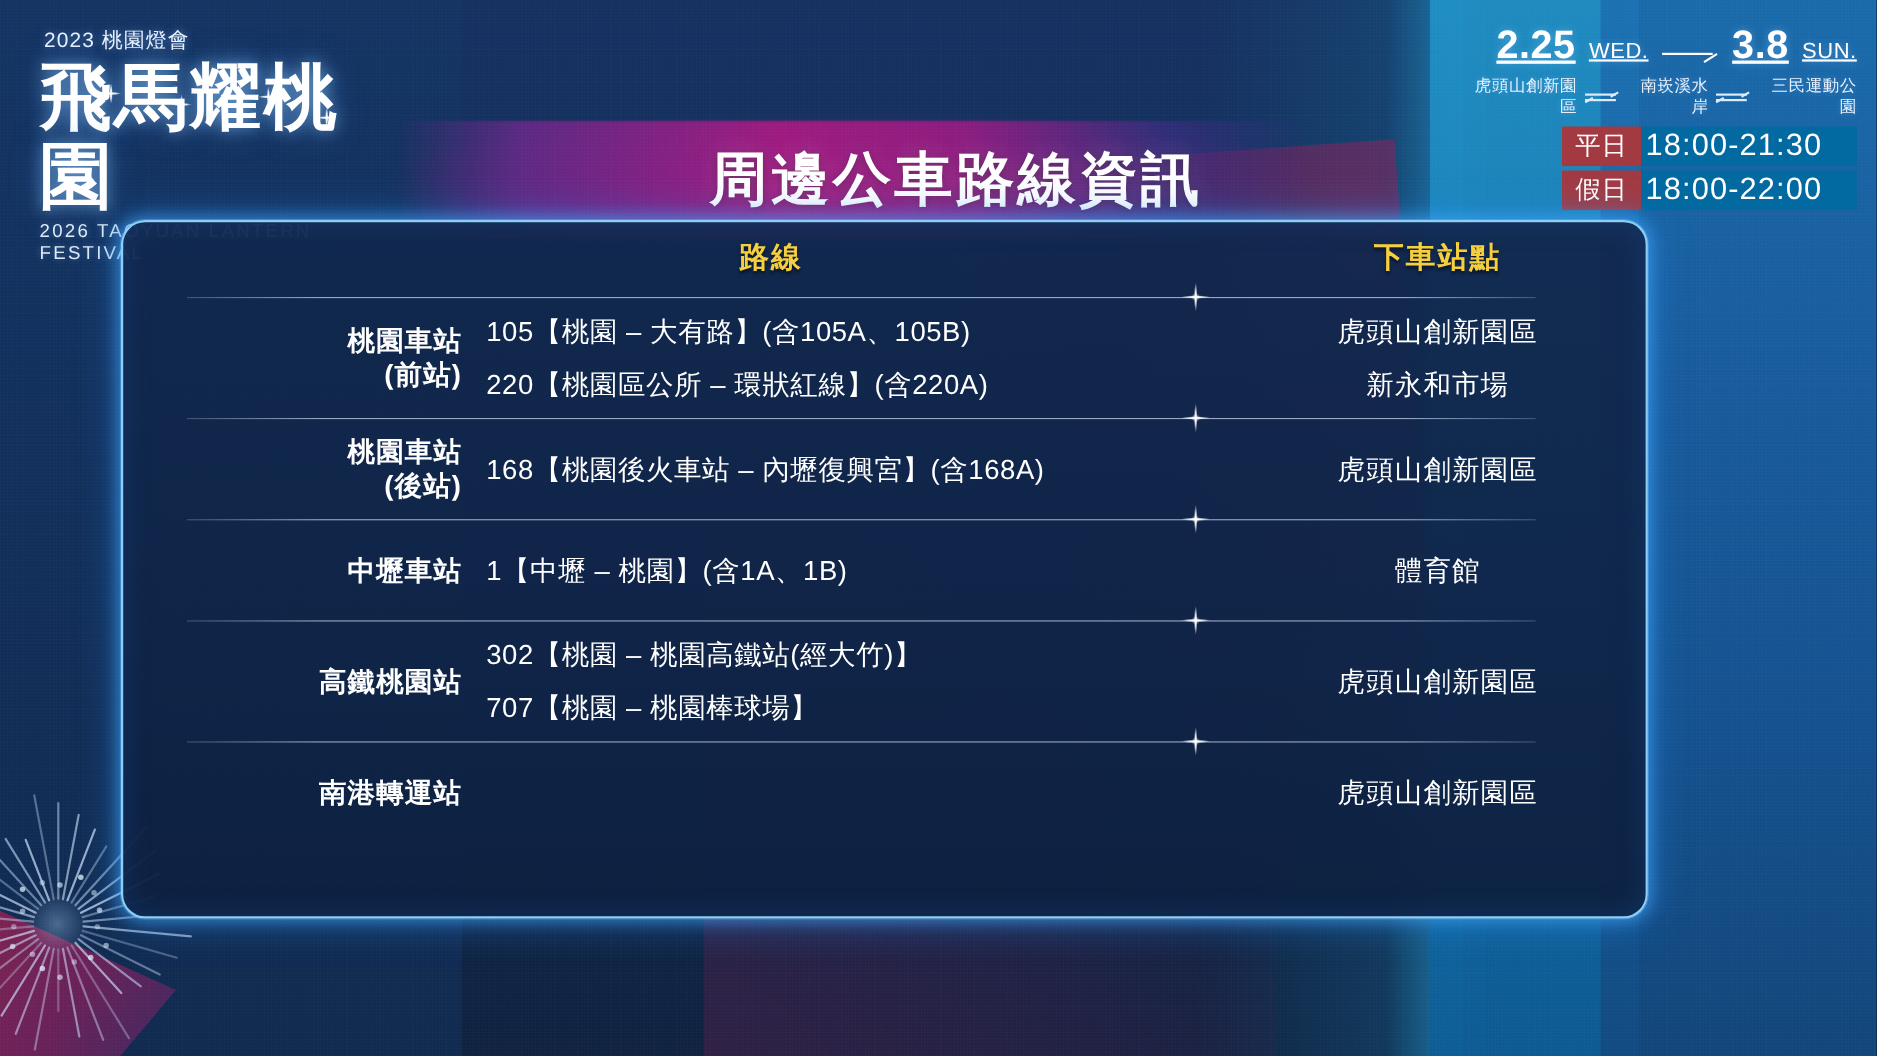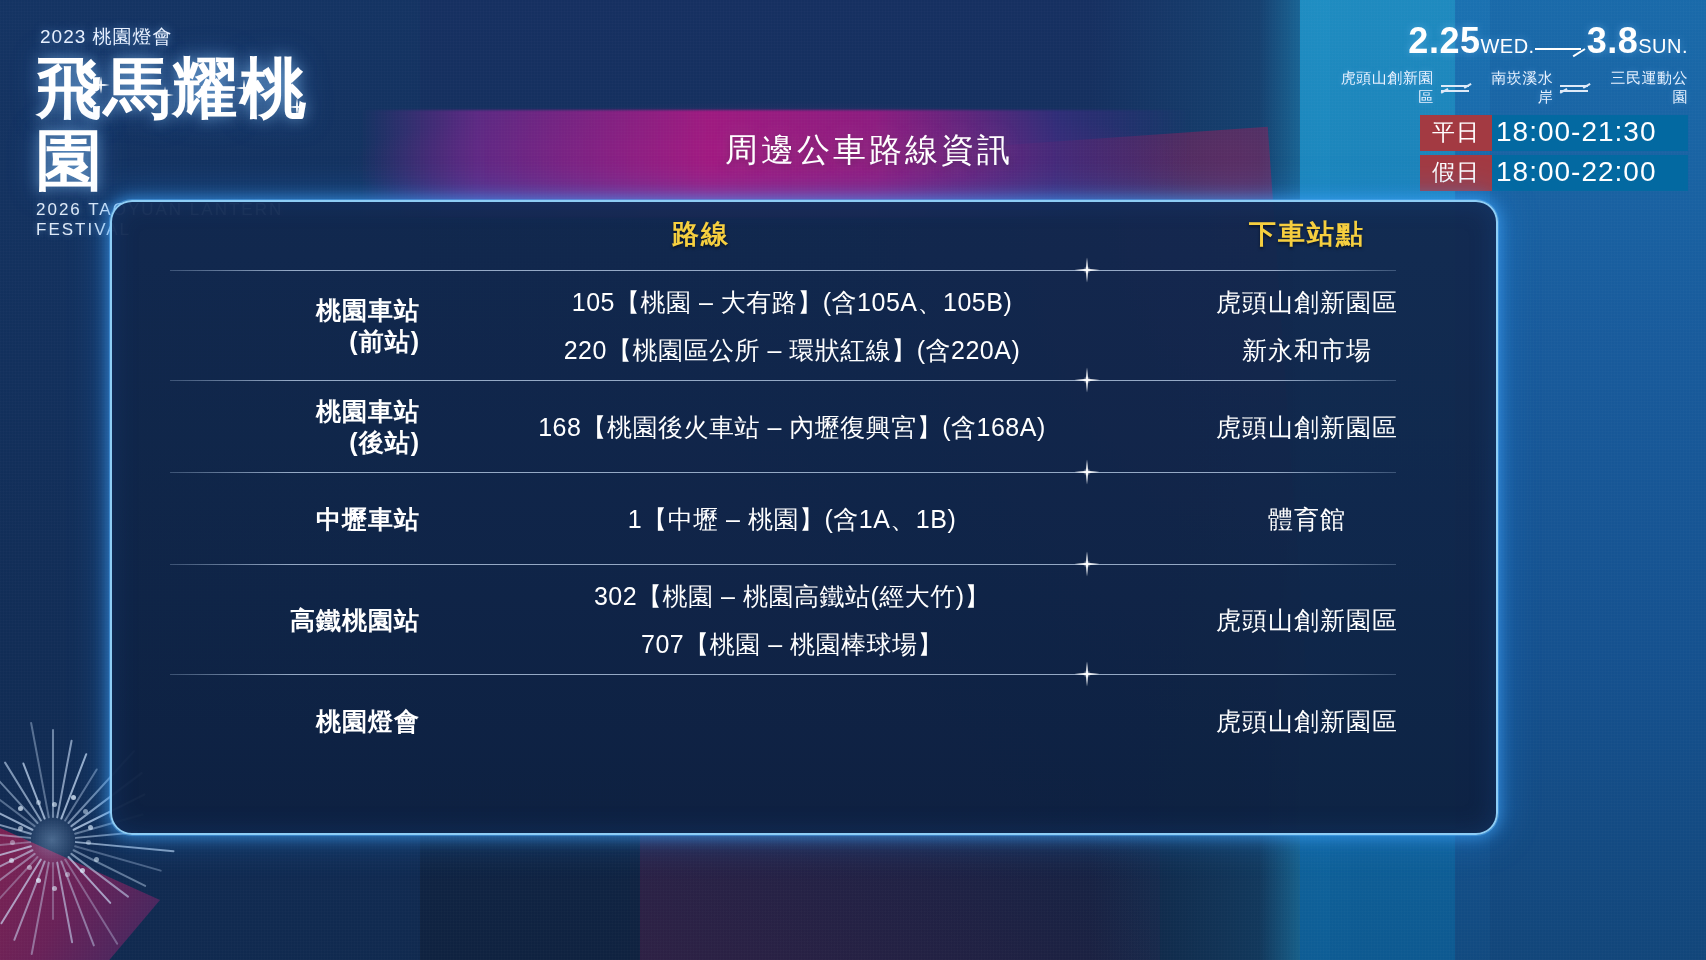--- a/index.html
+++ b/index.html
@@ -104,22 +104,23 @@
     position:absolute; pointer-events:none;
     background:
       radial-gradient(ellipse 2px 13px at 50% 50%, #fff 0%, rgba(255,255,255,.85) 35%, rgba(255,255,255,0) 72%),
       radial-gradient(ellipse 13px 2px at 50% 50%, #fff 0%, rgba(255,255,255,.85) 35%, rgba(255,255,255,0) 72%);
   }
 
   
   .hdr-right { position:absolute; right:18px; top:22px; width:360px; text-align:right; }
   .date-row {
     color:#ffffff; font-weight:700; font-size:15px; letter-spacing:.5px;
-    display:flex; align-items:baseline; justify-content:flex-end; gap:0;
+    display:flex; align-items:baseline; justify-content:flex-end; gap:12px;
     text-shadow:0 0 8px rgba(130,200,255,.45);
+    text-decoration:underline;
   }
   .date-big { font-size:36px; font-weight:700; line-height:38px; }
   .date-dow { font-size:20px; font-weight:400; letter-spacing:.5px; }
   .date-arrow { display:inline-block; width:52px; height:16px; position:relative; }
   .date-arrow:before {
     content:""; position:absolute; left:0; bottom:3px; width:46px; height:2px; background:#fff;
   }
   .date-arrow:after {
     content:""; position:absolute; right:2px; bottom:3px; width:14px; height:2px; background:#fff;
     transform:rotate(-32deg); transform-origin:right center;
@@ -153,21 +154,21 @@
   }
   .time-val {
     background:#0369a1; color:#ffffff; font-size:28px; font-weight:500;
     padding:2px 14px 4px 4px; letter-spacing:1px; line-height:30px;
     min-width:196px; text-align:left;
   }
 
   
   .page-title {
     position:absolute; left:0; right:0; top:128px; text-align:center;
-    color:#ffffff; font-size:33px; font-weight:400; letter-spacing:3px;
+    color:#ffffff; font-size:53px; font-weight:700; letter-spacing:3px;
     text-shadow:0 2px 10px rgba(0,0,0,.35), 0 0 18px rgba(255,200,255,.25);
     margin-left:32px;
   }
 
   
   .panel {
     position:absolute; left:110px; top:200px; width:1388px; height:635px;
     border-radius:22px;
     background:linear-gradient(180deg, rgba(18,40,78,.96) 0%, rgba(16,37,72,.96) 55%, rgba(14,33,65,.96) 100%);
     border:2px solid rgba(150,215,255,.95);
@@ -203,21 +204,21 @@
 
   .row { position:absolute; left:0; width:100%; }
   .cell-station {
     position:absolute; left:58px; width:250px; text-align:right;
     color:#ffffff; font-size:25px; font-weight:700; line-height:31px; letter-spacing:1px;
   }
   .cell-routes {
     position:absolute; left:330px; width:700px;
     color:#ffffff; font-size:25px; font-weight:400; letter-spacing:.5px;
   }
-  .cell-routes .rline { line-height:48px; white-space:nowrap;text-align:center; }
+  .cell-routes .rline { line-height:48px; white-space:nowrap; }
   .cell-stops {
     position:absolute; left:1040px; width:310px; text-align:center;
     color:#ffffff; font-size:25px; font-weight:400; letter-spacing:1px;
   }
   .cell-stops .sline { line-height:48px; white-space:nowrap; }
 
   
   .firework { position:absolute; left:52px; top:840px; width:2px; height:2px; }
   .fw-ray {
     position:absolute; left:0; top:0; width:2px; background:rgba(210,230,255,.85);
@@ -411,21 +412,21 @@
             <div class="rline">707【桃園 – 桃園棒球場】</div>
           </div>
           <div class="cell-stops" style="top: 31px;">
             <div class="sline">虎頭山創新園區</div>
           </div>
         </div>
         <div class="divider" style="top: 472px;"></div>
         <div class="sparkle" style="left: 975px; top: 472px;"></div>
         <div class="row" style="top: 473px; height: 92px;">
           <div class="cell-station" style="top: 30.5px;">
-            <div>桃園燈會</div>
+            <div>南港轉運站</div>
           </div>
           <div class="cell-stops" style="top: 22px;">
             <div class="sline">虎頭山創新園區</div>
           </div>
         </div>
       </div>
 
   </div>
 </div>
 

